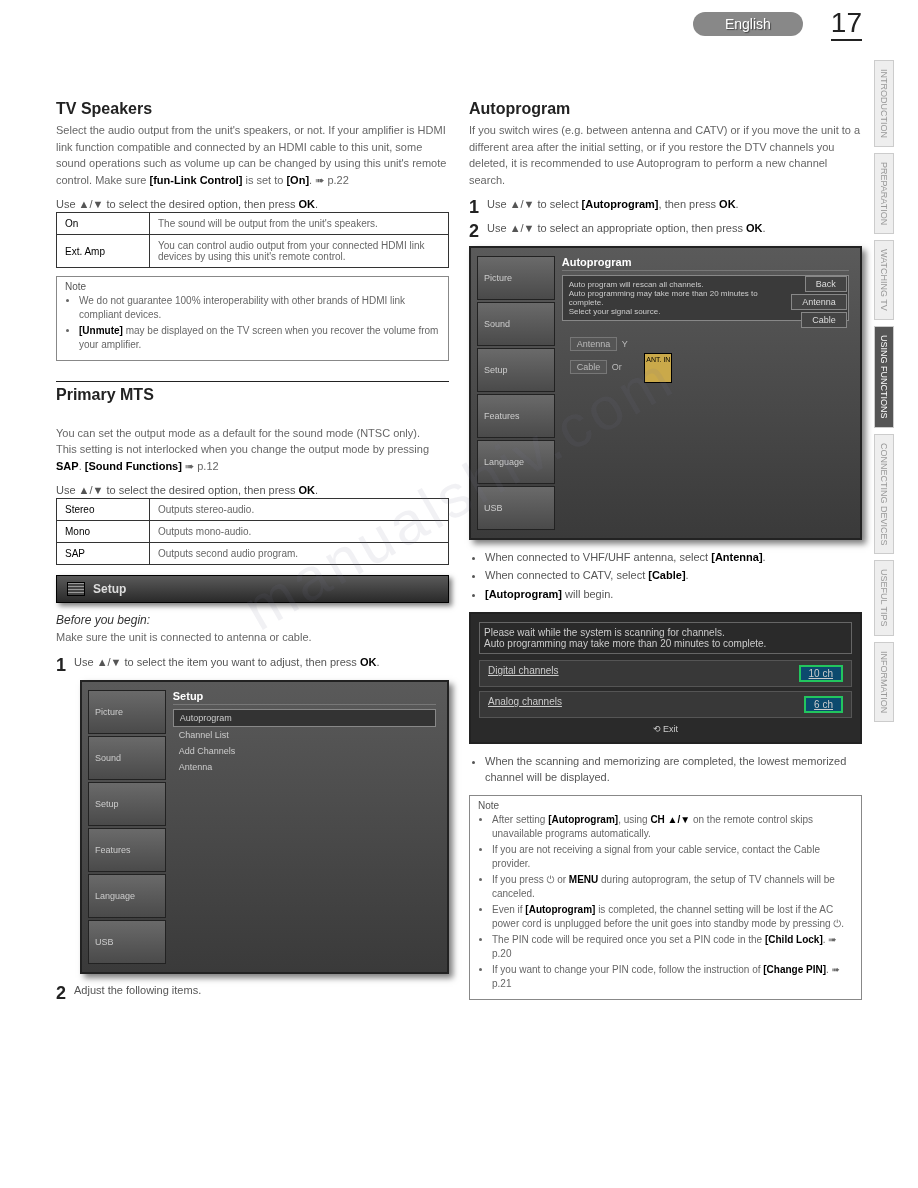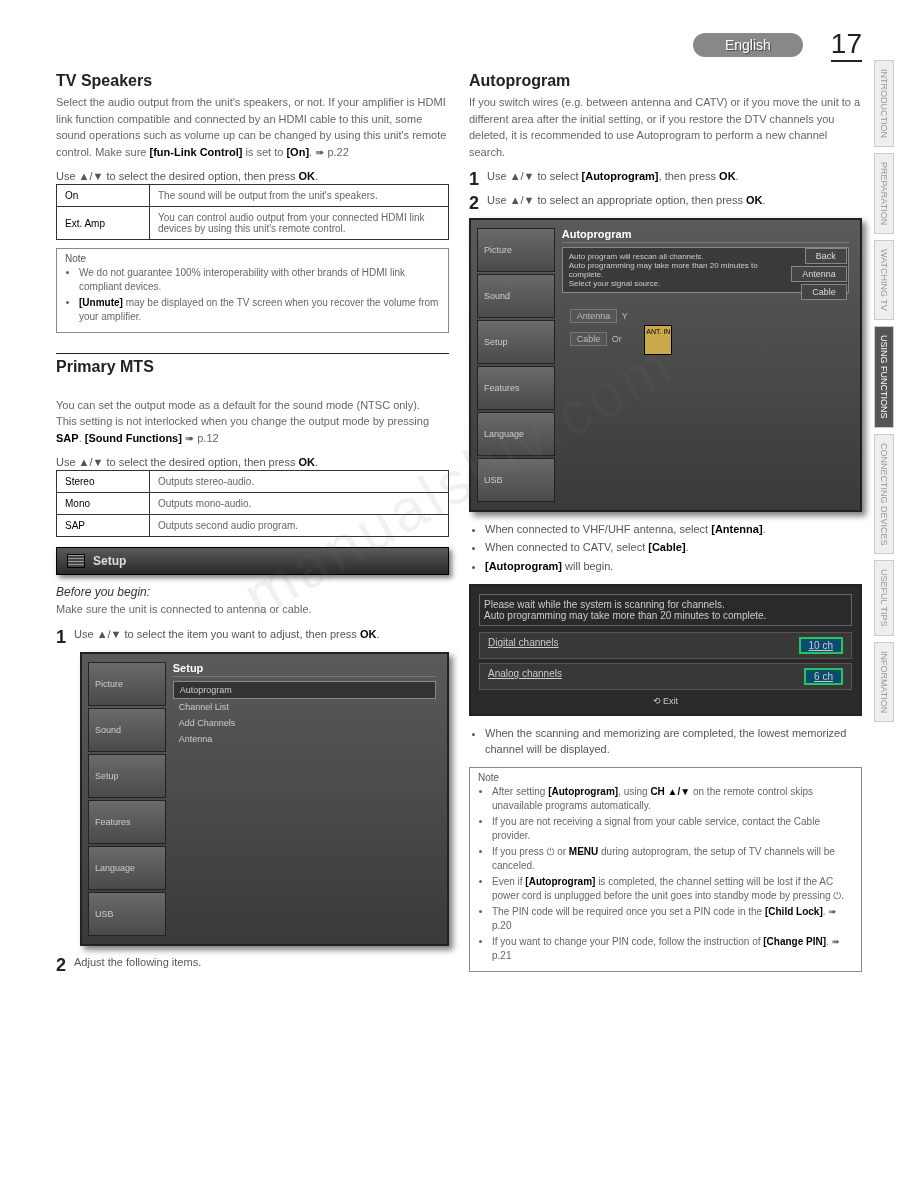--- a/index.html
+++ b/index.html
@@ -10,21 +10,21 @@
     color: #333;
     width: 918px;
     background: #fff;
   }
   .page {
     position: relative;
     padding: 20px 56px 20px 56px;
   }
   .header-bar {
     position: absolute;
-    top: 28px;
+    top: 7px;
     right: 56px;
     display: flex;
     align-items: center;
   }
   .lang-pill {
     background: #888;
     color: #fff;
     padding: 4px 32px;
     border-radius: 14px;
     font-size: 14px;
@@ -54,21 +54,21 @@
     border: 1px solid #ccc;
     text-align: center;
   }
   .side-tab.active {
     background: #555;
     color: #fff;
   }
   .columns {
     display: flex;
     gap: 20px;
-    margin-top: 46px;
+    margin-top: 74px;
   }
   .col {
     flex: 1;
     min-width: 0;
   }
   h2 {
     font-size: 16px;
     font-weight: 600;
     margin: 6px 0 4px 0;
     color: #222;

